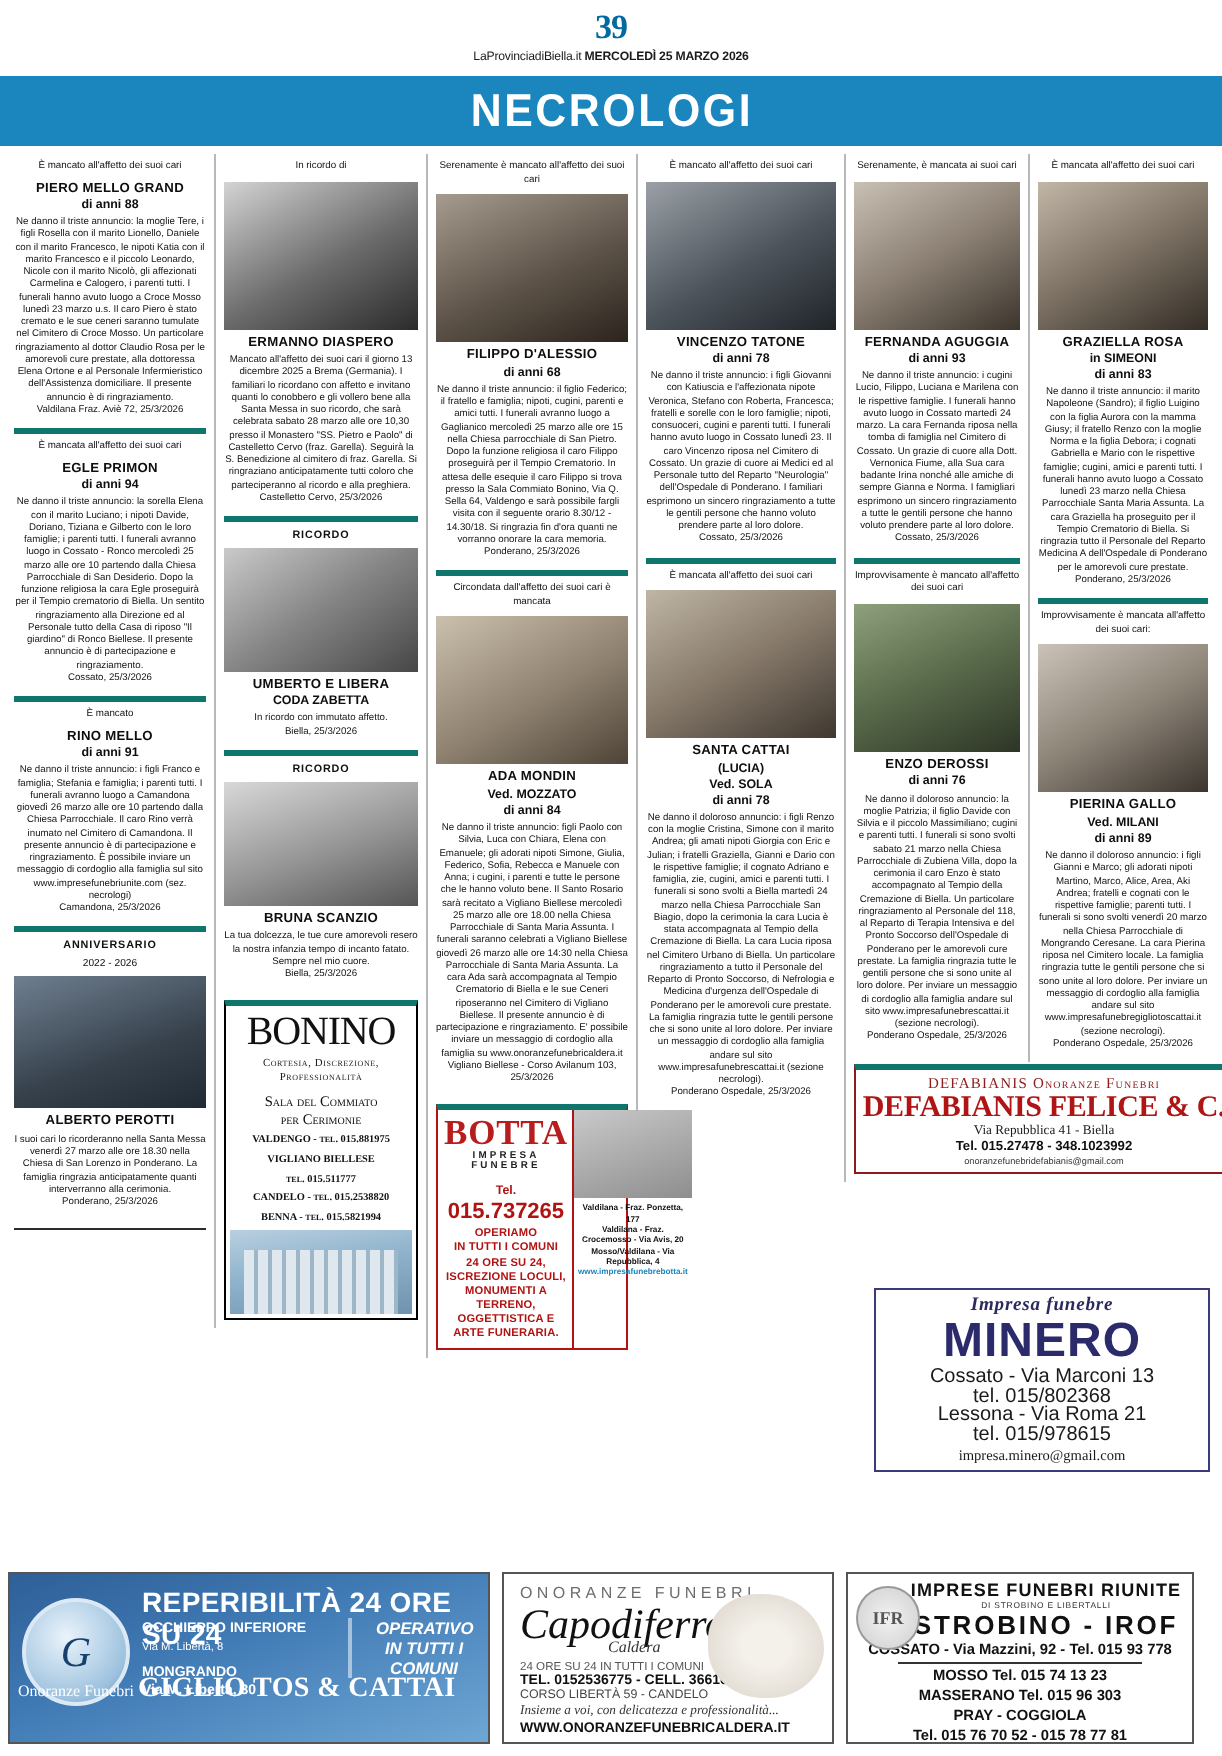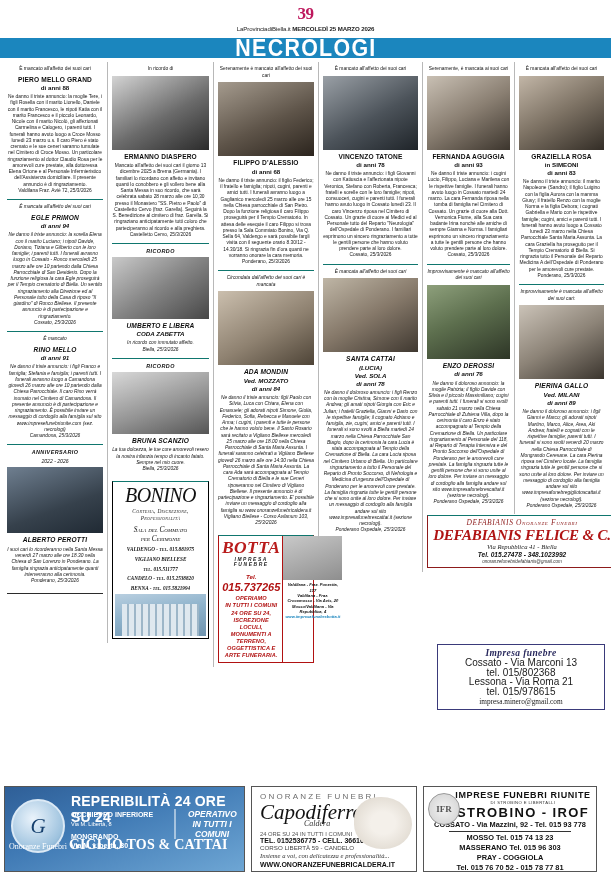--- a/index.html
+++ b/index.html
@@ -8,34 +8,34 @@
     background: #ffffff;
     font-family: "Liberation Sans", sans-serif;
     overflow: hidden;
   }
   .page { width: 611px; height: 878px; position: relative; background:#fff; }
 
   
   .masthead { text-align: center; padding-top: 5px; }
   .page-number {
     font-family: "Liberation Serif", serif;
-    font-size: 17px; font-weight: bold; color: #be185d;
+    font-size: 17px; font-weight: bold; color: #0369a1;
     letter-spacing: -0.5px; line-height: 17px;
   }
   .masthead-line {
     font-size: 6.1px; color: #1a1a1a; margin-top: 3px;
     letter-spacing: -0.1px;
   }
   .masthead-line .site { font-weight: normal; }
   .masthead-line .date { font-weight: bold; }
 
   .necrologi-band {
     margin-top: 6px;
     background: #1b86be;
-    height: 20px;
+    height: 35px;
     display: flex; align-items: center; justify-content: center;
   }
   .necrologi-band .title {
     color: #ffffff; font-weight: bold; font-size: 23px;
     letter-spacing: 1.4px;
     font-family: "Liberation Sans Narrow","Liberation Sans",sans-serif;
     transform: scaleX(0.93);
   }
 
   
@@ -45,21 +45,21 @@
   }
   .col { padding: 0 4px; }
   .col + .col { border-left: 0.6px solid #b8b8b8; }
   .c1 { width: 104px; } .c2 { width: 106px; } .c3 { width: 105px; }
   .c4 { width: 104px; } .c5 { width: 92px; }  .c6 { width: 94px; }
 
   
   .notice { padding: 4px 0 5px; }
   .notice + .notice,
   .notice + .adbox,
-  .adbox + .notice { border-top: 1px solid #0f766e; font-style: italic; }
+  .adbox + .notice { border-top: 3px solid #0f766e; }
 
   .lead {
     font-size: 4.9px; text-align: center; color: #111;
     line-height: 6.6px; margin-bottom: 3px;
   }
   .kicker {
     font-size: 5.4px; font-weight: bold; text-align: center;
     letter-spacing: 0.45px; color: #111; margin-bottom: 3px;
   }
   .kicker-sub { font-size: 5.1px; text-align:center; color:#111; margin-bottom:3px; }
@@ -482,20 +482,21 @@
         <div class="age">di anni 89</div>
         <div class="body">Ne danno il doloroso annuncio: i figli Gianni e Marco; gli adorati nipoti Martino, Marco, Alice, Area, Aki Andrea; fratelli e cognati con le rispettive famiglie; parenti tutti. I funerali si sono svolti venerdì 20 marzo nella Chiesa Parrocchiale di Mongrando Ceresane. La cara Pierina riposa nel Cimitero locale. La famiglia ringrazia tutte le gentili persone che si sono unite al loro dolore. Per inviare un messaggio di cordoglio alla famiglia andare sul sito www.impresafunebregigliotoscattai.it (sezione necrologi).</div>
         <div class="sign">Ponderano Ospedale, 25/3/2026</div>
       </div>
     </div>
 
   </div>
 
   <div class="adbox ad-minero" style="position:absolute; right:6px; top:640px; width:168px;">
     <div class="mn-top">Impresa funebre</div>
+    <div class="mn-name">MINERO</div>
     <div class="mn-line">Cossato - Via Marconi 13</div>
     <div class="mn-line">tel. 015/802368</div>
     <div class="mn-line">Lessona - Via Roma 21</div>
     <div class="mn-line">tel. 015/978615</div>
     <div class="mn-mail">impresa.minero@gmail.com</div>
   </div>
 
   <div class="bottom-strip" style="position:absolute; left:0; right:0; bottom:6px;">
 
     <div class="bs-item bs-giglio">

